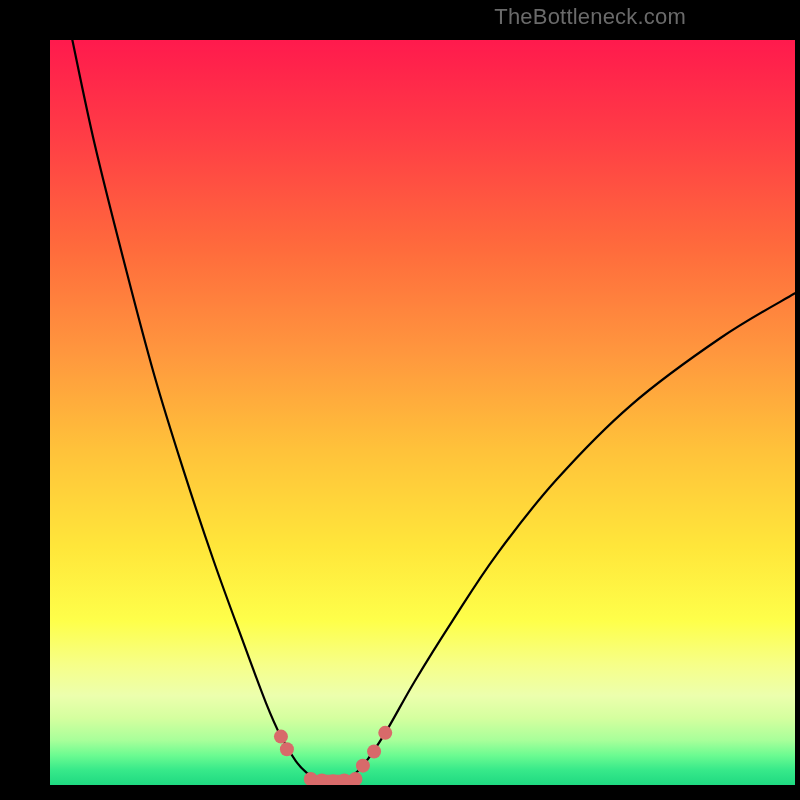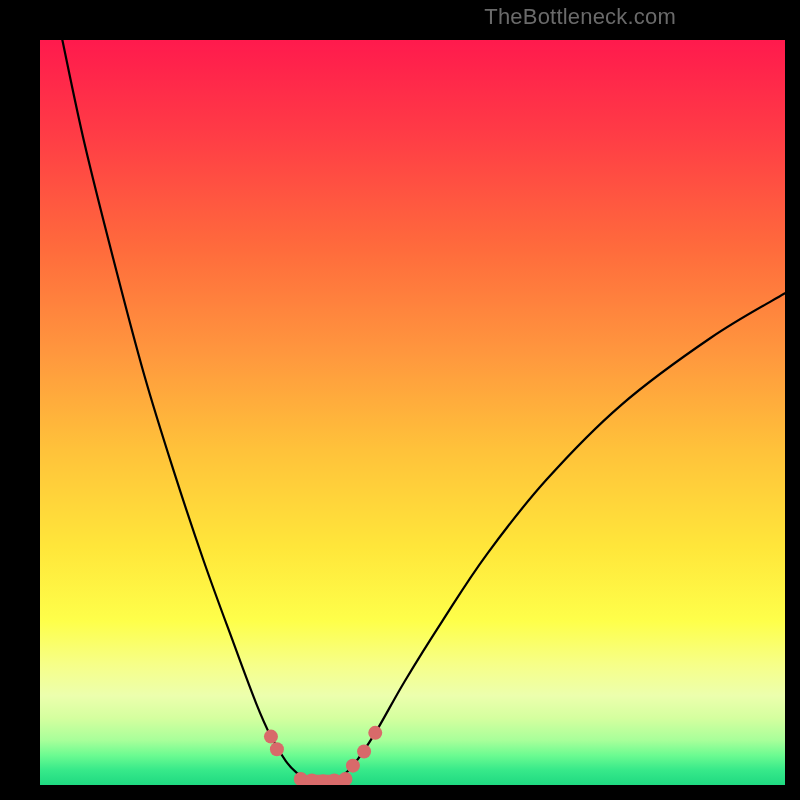--- a/index.html
+++ b/index.html
@@ -5,21 +5,21 @@
   html, body {
     margin: 0;
     padding: 0;
     width: 800px;
     height: 800px;
     background: #000;
     overflow: hidden;
   }
   .frame {
     position: absolute;
-    left: 0;
+    left: 10px;
     top: 0;
     width: 688px;
     height: 800px;
     background: #000;
   }
   .plot-area {
     position: absolute;
     left: 40px;
     top: 40px;
     width: 745px;

